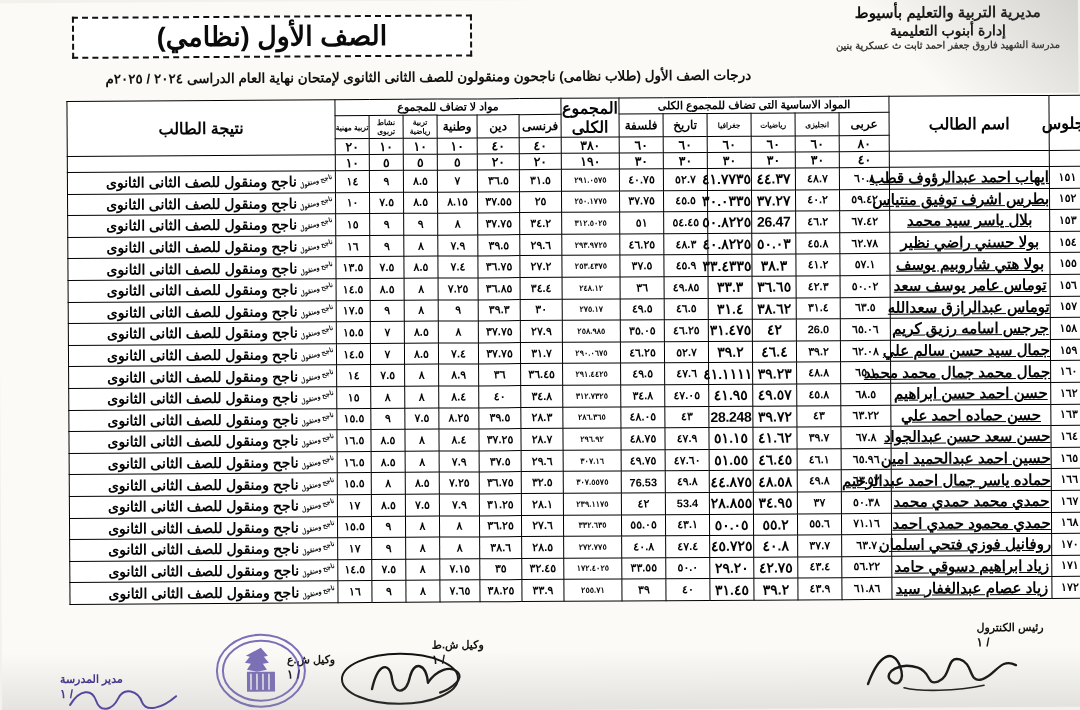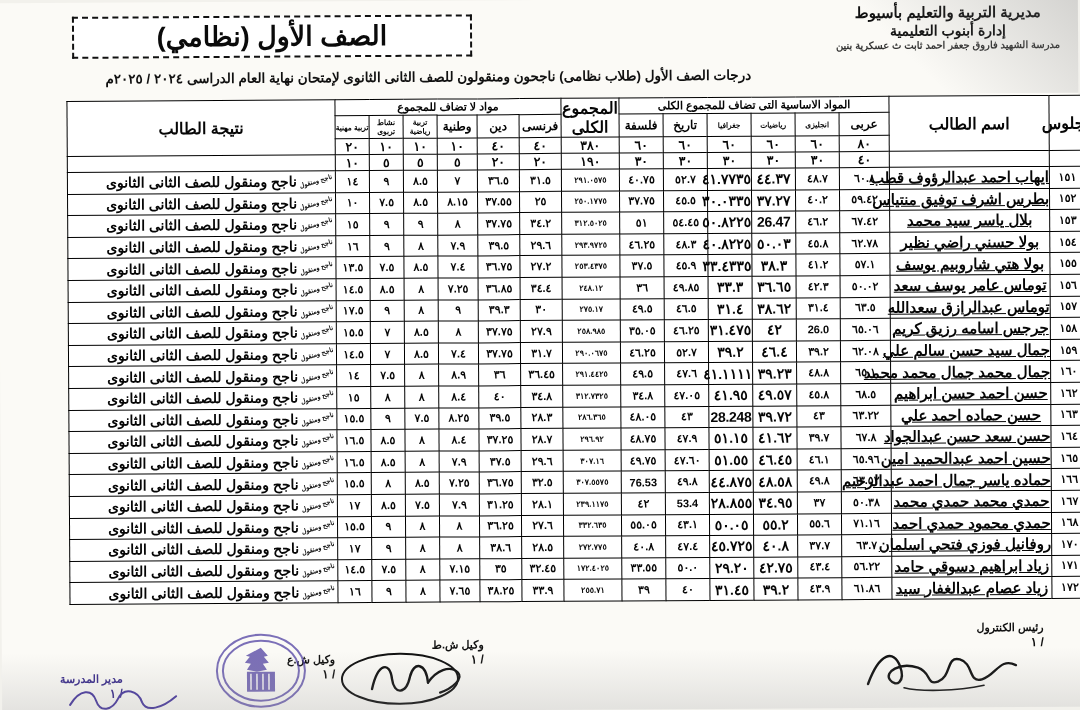--- a/index.html
+++ b/index.html
@@ -101,21 +101,21 @@
     position:absolute; right:2px; top:50%;
     transform:translateY(-50%) rotate(-16deg);
     font-size:6.5px; font-weight:bold; color:#111;
     white-space:nowrap;
   }
 
   .emptyhdr { background:#fff; }
 
   
   .footer { position:absolute; left:0; right:0; bottom:0; height:86px; }
-  .sig { position:absolute; text-align:right; }
+  .sig { position:absolute; text-align:left; }
   .sig .lbl  { font-size:11px; font-weight:bold; color:#111; white-space:nowrap; }
   .sig .slash{ font-size:12px; font-weight:bold; color:#111; margin-top:1px; }
 
   .sig-control { right:38px;  top:0px; }
   .sig-wsht    { left:430px;  top:14px; }
   .sig-wshع    { left:285px;  top:28px; }
   .sig-dir     { left:58px;   top:46px; }
   .sig-dir .lbl, .sig-dir .slash { color:#3b2d8c; }
 
   

